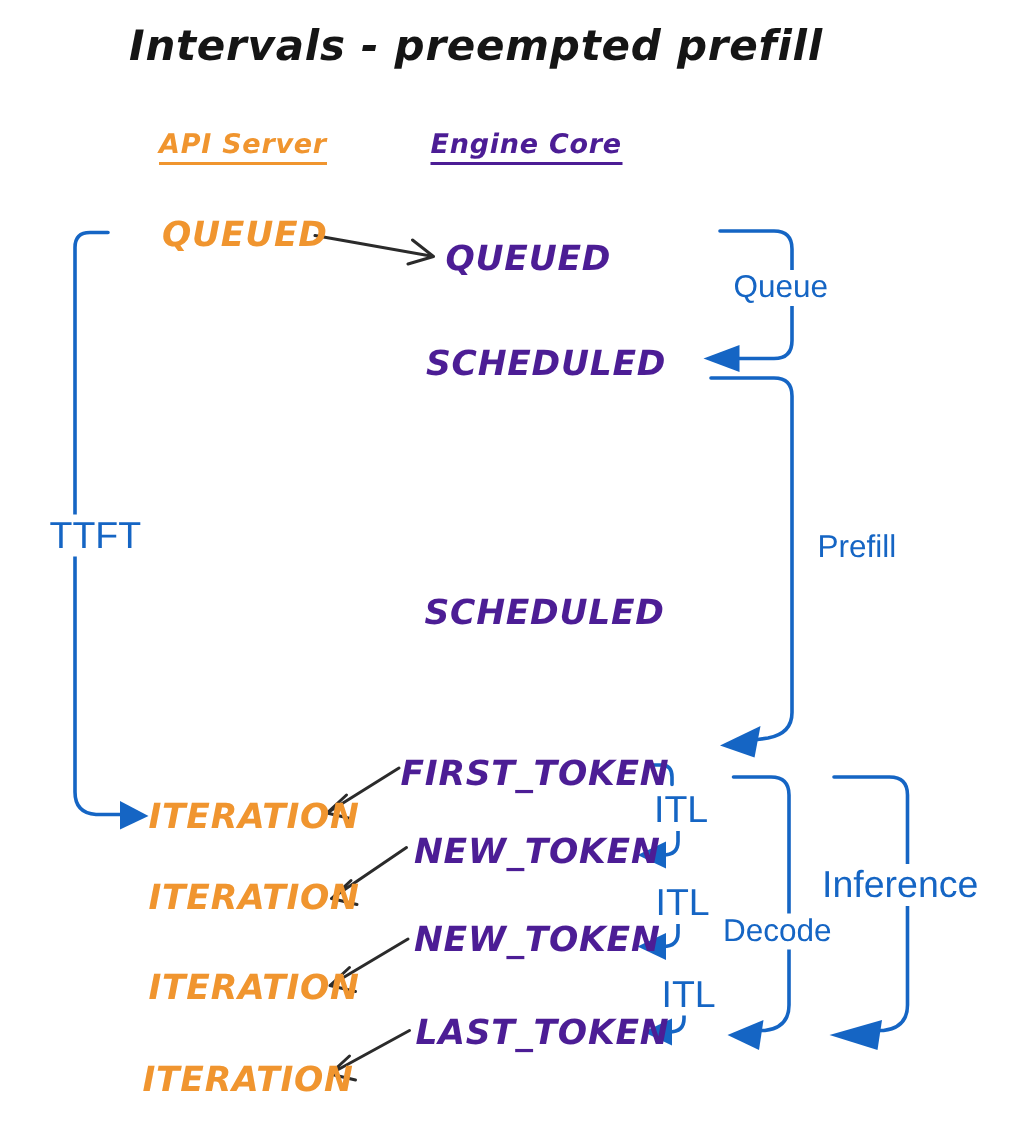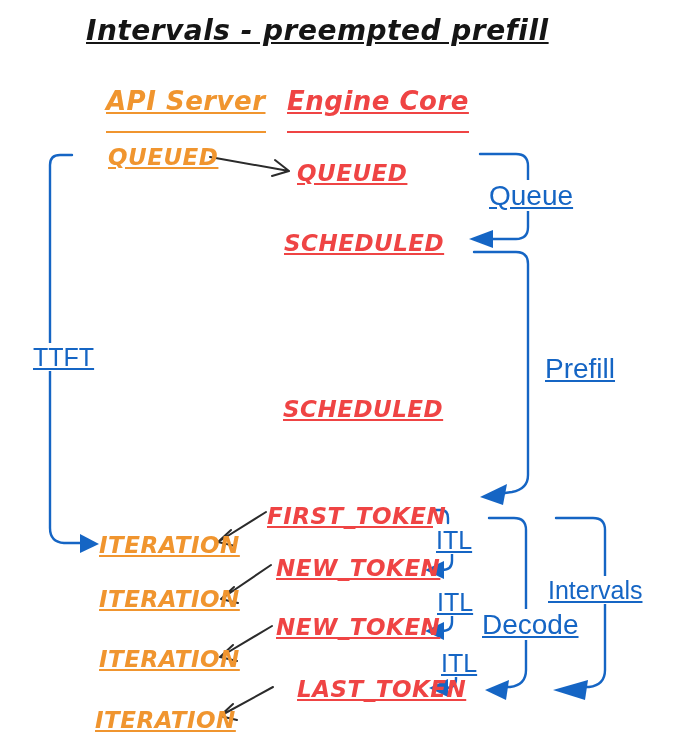--- a/index.html
+++ b/index.html
@@ -3,42 +3,42 @@
 <meta charset="utf-8">
 <style>
   html,body{margin:0;padding:0;background:#fff;}
   .canvas{
     position:relative;
     width:679px;height:750px;
     background:#fff;
     overflow:hidden;
     font-family:"DejaVu Sans", sans-serif;
   }
-  .abs{position:absolute;white-space:nowrap;line-height:1.05;text-decoration:underline;}
+  .abs{position:absolute;white-space:nowrap;line-height:1.05;}
   .title{
     font-size:28px;font-weight:bold;font-style:italic;
     color:#151515;letter-spacing:0.5px;
   }
   .col-header{
-    font-size:26px;font-style:italic;font-weight:bold;
-    padding-bottom:16px;border-bottom:2px solid currentColor;
+    font-size:18px;font-style:italic;font-weight:bold;
+    padding-bottom:1px;border-bottom:2px solid currentColor;
     letter-spacing:0.5px;
   }
   .api{color:#F0952F;}
-  .engine{color:#ef4444;}
+  .engine{color:#4c1d95;}
   .event{
     font-size:23px;font-style:italic;font-weight:bold;
     letter-spacing:0.5px;
   }
   .interval-label{
     font-family:"Liberation Sans", sans-serif;
     color:#1565C4;background:#fff;
     padding:1px 3px;
   }
-  .fs26{font-size:28px;}
+  .fs26{font-size:21px;}
   .fs25{font-size:25px;}
   svg.connectors{position:absolute;left:0;top:0;}
 </style>
 </head>
 <body>
 
 <div class="canvas">
 
   <svg class="connectors" width="679" height="750" viewBox="0 0 679 750">
 
@@ -84,24 +84,24 @@
   <div class="abs event api" style="left:99px;top:587px;">ITERATION</div>
   <div class="abs event api" style="left:99px;top:647px;">ITERATION</div>
   <div class="abs event api" style="left:95px;top:708px;">ITERATION</div>
 
   <div class="abs event engine" style="left:297px;top:161px;">QUEUED</div>
   <div class="abs event engine" style="left:284px;top:231px;">SCHEDULED</div>
   <div class="abs event engine" style="left:283px;top:397px;">SCHEDULED</div>
   <div class="abs event engine" style="left:267px;top:504px;">FIRST_TOKEN</div>
   <div class="abs event engine" style="left:276px;top:556px;">NEW_TOKEN</div>
   <div class="abs event engine" style="left:276px;top:615px;">NEW_TOKEN</div>
-  <div class="abs event engine" style="left:277px;top:677px;margin-left:20px;">LAST_TOKEN</div>
+  <div class="abs event engine" style="left:277px;top:677px;">LAST_TOKEN</div>
 
   <div class="abs interval-label fs25" style="left:18px;top:343px;margin-left:12px;">TTFT</div>
   <div class="abs interval-label fs26" style="left:486px;top:180px;">Queue</div>
   <div class="abs interval-label fs26" style="left:494px;top:353px;margin-left:48px;">Prefill</div>
   <div class="abs interval-label fs25" style="left:433px;top:526px;">ITL</div>
   <div class="abs interval-label fs25" style="left:434px;top:588px;">ITL</div>
   <div class="abs interval-label fs25" style="left:438px;top:649px;">ITL</div>
   <div class="abs interval-label fs26" style="left:479px;top:609px;">Decode</div>
-  <div class="abs interval-label fs25" style="left:545px;top:576px;">Intervals</div>
+  <div class="abs interval-label fs25" style="left:545px;top:576px;">Inference</div>
 
 </div>
 
 </body></html>

